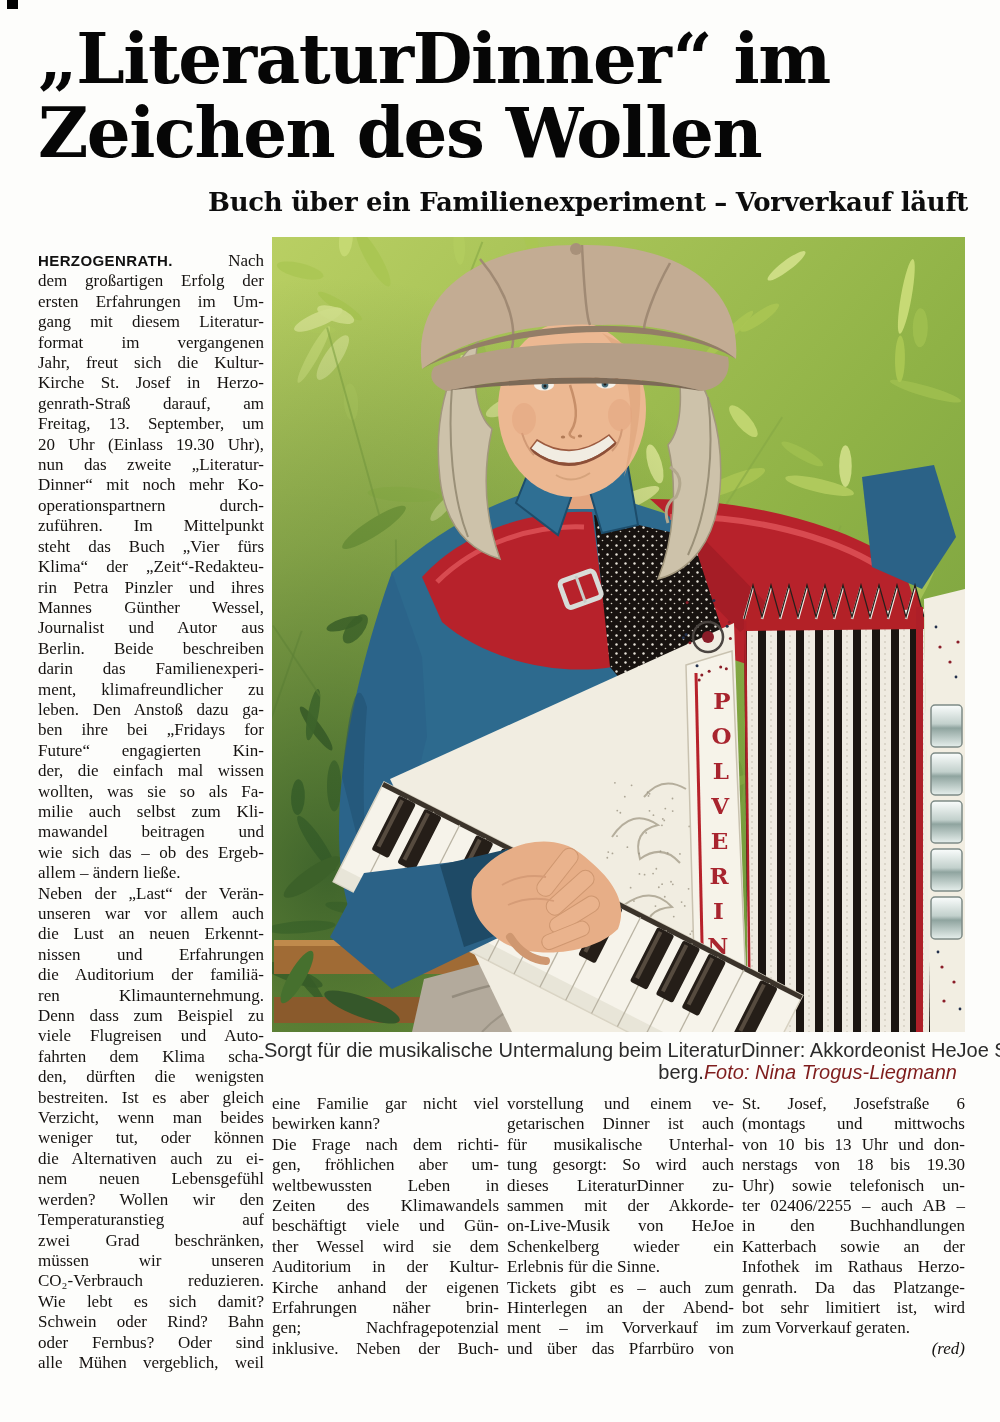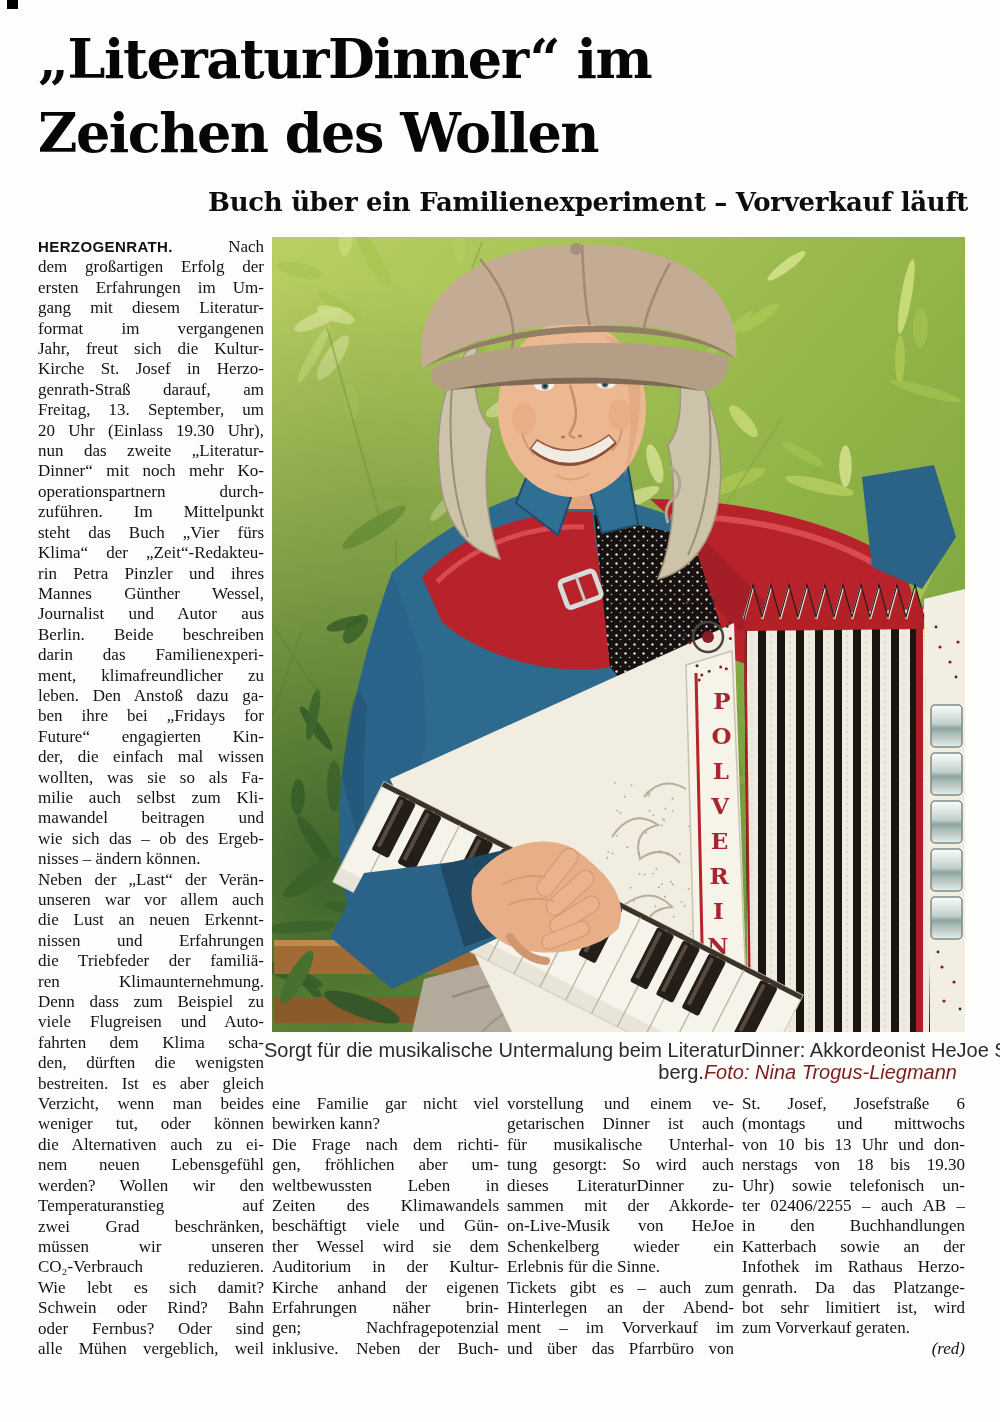--- a/index.html
+++ b/index.html
@@ -5,42 +5,42 @@
   html,body{margin:0;padding:0;}
   body{
     width:1000px;height:1422px;position:relative;overflow:hidden;
     background:#fdfdfb;color:#151210;
     font-family:"Liberation Serif", serif;
   }
   .corner-mark{position:absolute;left:7px;top:0;width:11px;height:9px;background:#000;}
   .headline{
     position:absolute;left:38px;top:22px;width:930px;
     font-family:"DejaVu Serif", serif;font-weight:bold;
-    font-size:54px;line-height:74px;letter-spacing:-1.5px;color:#060606;
+    font-size:69px;line-height:74px;letter-spacing:-1.5px;color:#060606;
   }
   .subtitle{
     position:absolute;left:38px;top:186px;width:930px;
     font-family:"DejaVu Serif", serif;font-weight:bold;
     font-size:26px;line-height:32px;letter-spacing:-0.3px;color:#0d0d0d;text-align:right;
   }
   .col{position:absolute;top:237px;width:226px;}
   #col-0{left:38px;}
   .col-bottom{top:1094px;}
   #col-1{left:272px;width:227px;}
   #col-2{left:507px;width:227px;}
   #col-3{left:742px;width:223px;}
   .line{
     font-size:17px;line-height:20.4px;
     text-align:justify;text-align-last:justify;
     white-space:nowrap;overflow:visible;
   }
   .line.endline{text-align-last:left;}
   .line.rightline{text-align-last:right;}
   .line.ital{font-style:italic;}
-  .lead-line{display:flex;justify-content:space-between;align-items:flex-start;}
+  .lead-line{display:flex;justify-content:space-between;align-items:flex-start;margin-top:14px;}
   .lead-in{
     font-family:"Liberation Sans", sans-serif;font-weight:bold;
     font-size:15px;letter-spacing:0.4px;color:#111;
   }
   .photo{position:absolute;left:272px;top:237px;width:693px;height:795px;}
   .photo svg{display:block;}
   .caption{
     position:absolute;left:264px;top:1039px;width:693px;
     font-family:"Liberation Sans", sans-serif;font-size:20px;line-height:22px;color:#2b2b2b;
   }
@@ -87,26 +87,26 @@
     <div class="line">darin das Familienexperi-</div>
     <div class="line">ment, klimafreundlicher zu</div>
     <div class="line">leben. Den Anstoß dazu ga-</div>
     <div class="line">ben ihre bei „Fridays for</div>
     <div class="line">Future“ engagierten Kin-</div>
     <div class="line">der, die einfach mal wissen</div>
     <div class="line">wollten, was sie so als Fa-</div>
     <div class="line">milie auch selbst zum Kli-</div>
     <div class="line">mawandel beitragen und</div>
     <div class="line">wie sich das – ob des Ergeb-</div>
-    <div class="line endline">nisses – ändern können.</div>
+    <div class="line endline">allem – ändern ließe.</div>
     <div class="line">Neben der „Last“ der Verän-</div>
     <div class="line">unseren war vor allem auch</div>
     <div class="line">die Lust an neuen Erkennt-</div>
     <div class="line">nissen und Erfahrungen</div>
-    <div class="line">die Triebfeder der familiä-</div>
+    <div class="line">die Auditorium der familiä-</div>
     <div class="line">ren Klimaunternehmung.</div>
     <div class="line">Denn dass zum Beispiel zu</div>
     <div class="line">viele Flugreisen und Auto-</div>
     <div class="line">fahrten dem Klima scha-</div>
     <div class="line">den, dürften die wenigsten</div>
     <div class="line">bestreiten. Ist es aber gleich</div>
     <div class="line">Verzicht, wenn man beides</div>
     <div class="line">weniger tut, oder können</div>
     <div class="line">die Alternativen auch zu ei-</div>
     <div class="line">nem neuen Lebensgefühl</div>

